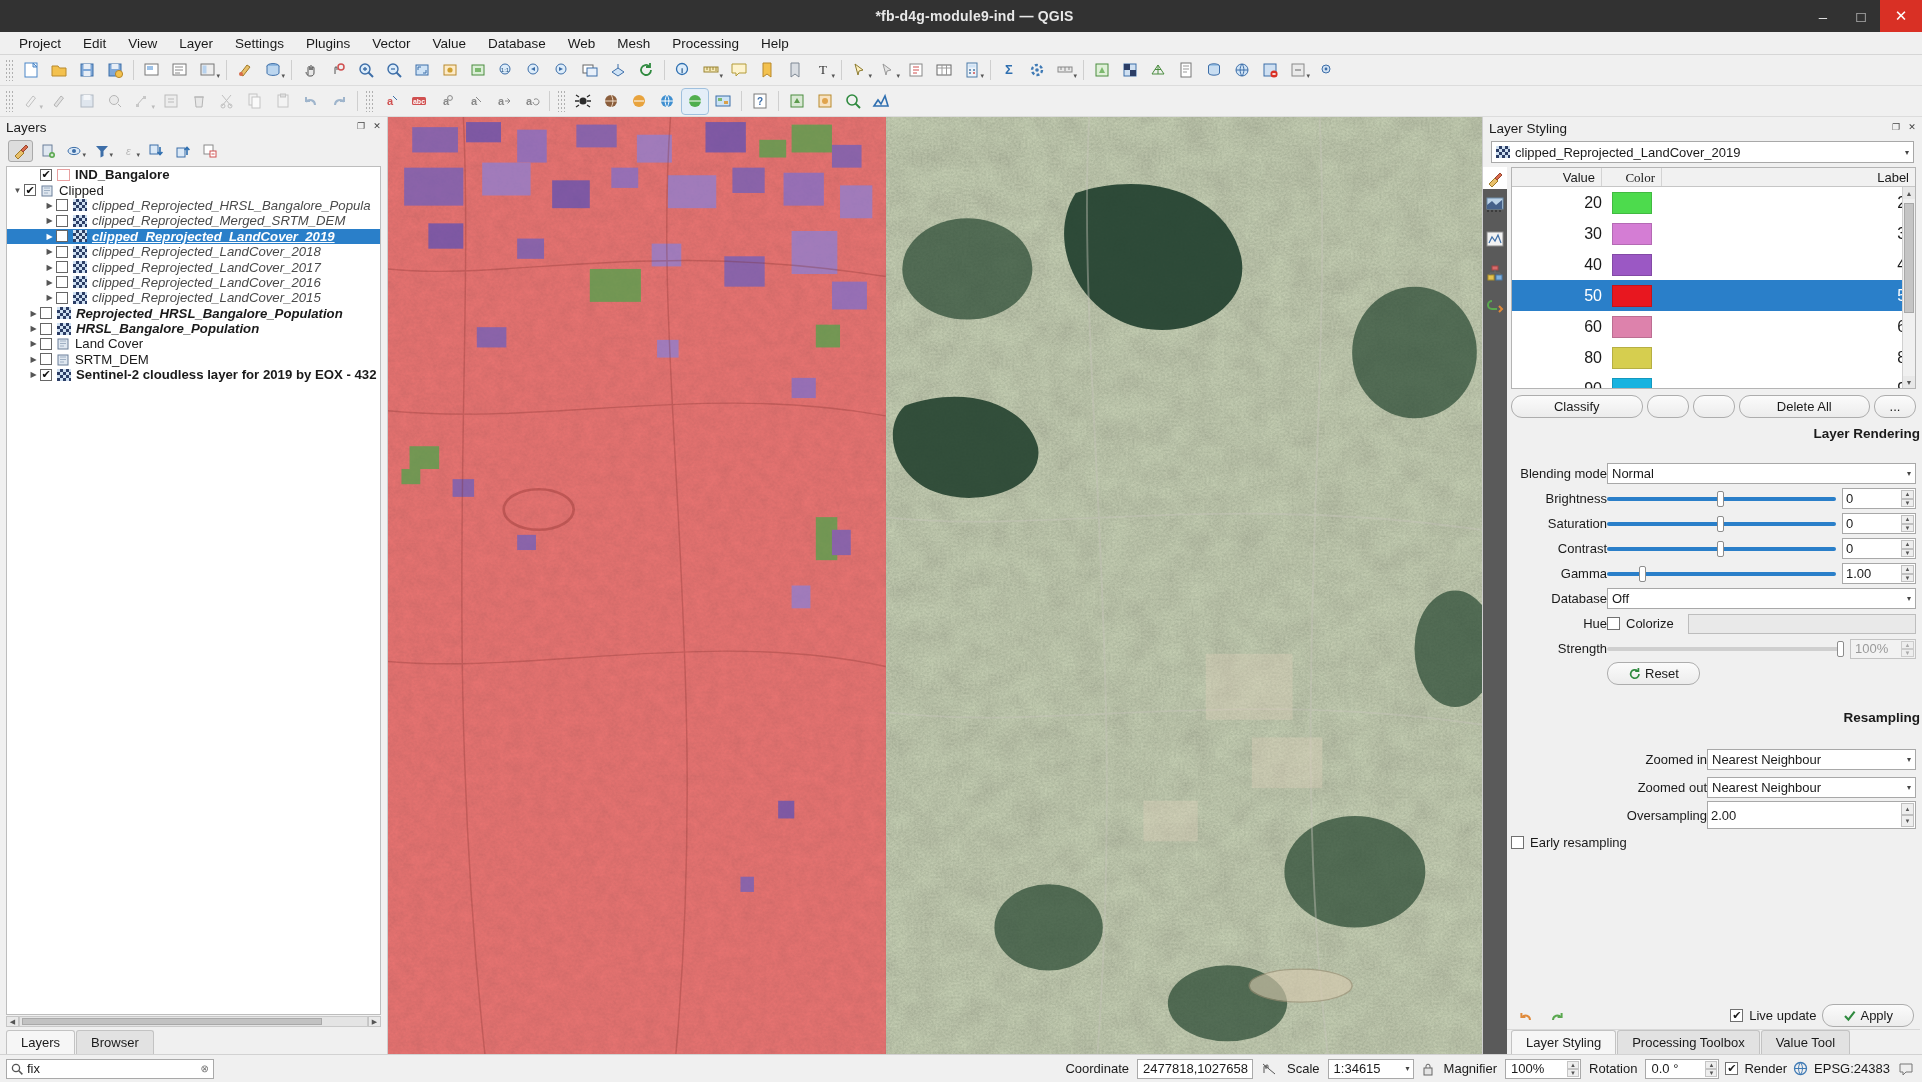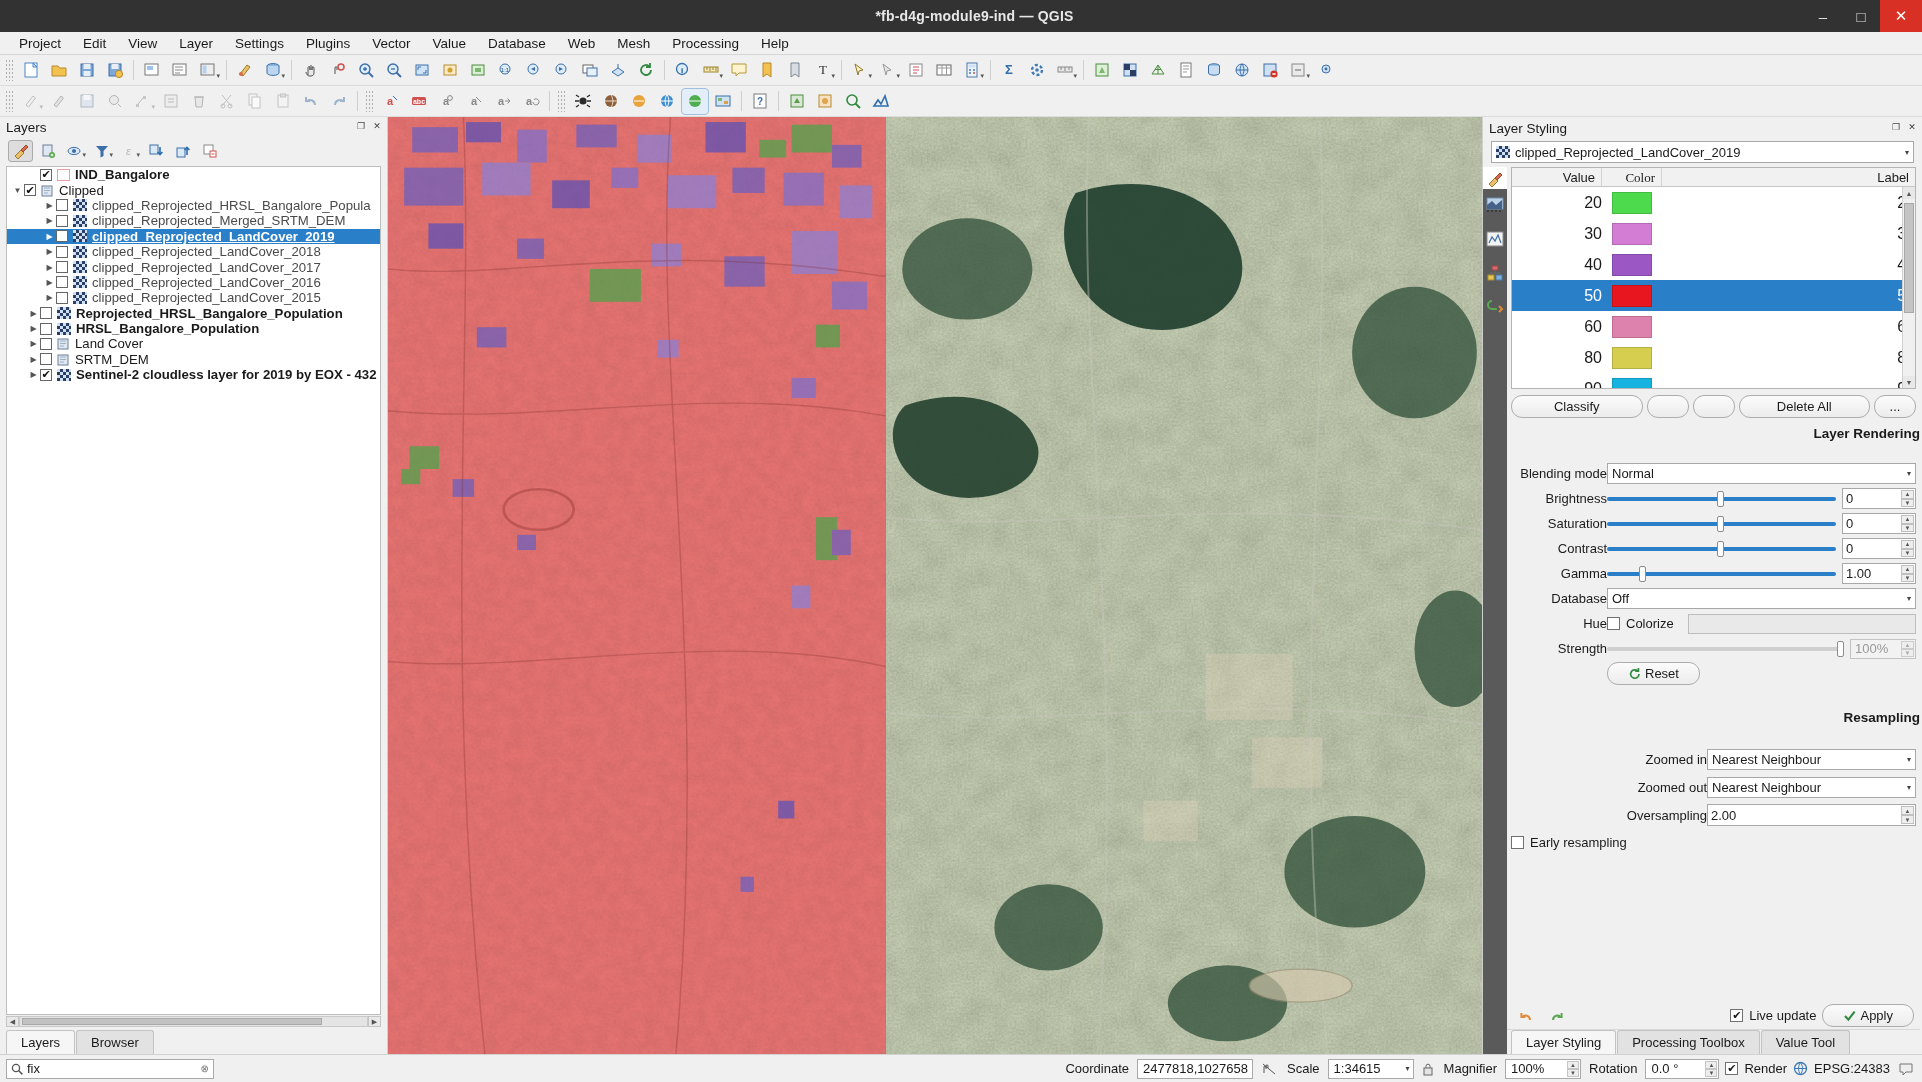--- a/index.html
+++ b/index.html
@@ -66,21 +66,21 @@
         display:flex; align-items:center; justify-content:center; font-size:11px; color:#111;
         flex:0 0 12px; line-height:1;}
   .ricon { width:14px; height:12px; margin-right:5px; flex:0 0 14px;
      background-image:
        linear-gradient(45deg,#2c3e66 25%,transparent 25%,transparent 75%,#2c3e66 75%),
        linear-gradient(45deg,#2c3e66 25%,transparent 25%,transparent 75%,#2c3e66 75%);
      background-size:6px 6px; background-position:0 0,3px 3px; background-color:#cfe0f2;}
   .gicon { width:13px; height:13px; margin-right:5px; flex:0 0 13px; position:relative;}
   .vicon { width:13px; height:12px; margin-right:5px; flex:0 0 13px; border:1px solid #e8a0a0;
            background:#fff;}
-  .lname.italic { }
+  .lname.italic { font-style:italic; }
   .lname.bold { font-weight:bold; }
   .lname.grey { color:#4a4a4a; }
   .lrow.sel .lname { color:#fff; text-decoration:underline; }
   .panel-scroll-h { height:13px; background:#f0f0f0; margin:0 6px; display:flex; align-items:center;}
   .hscroll-track { flex:1; height:11px; background:#e4e4e4; border:1px solid #c9c9c9; position:relative;}
   .hscroll-thumb { position:absolute; left:2px; top:1px; height:7px; width:300px; background:#c2c2c2;
                    border:1px solid #a9a9a9;}
   .hs-arrow { width:13px; height:11px; background:#e9e9e9; border:1px solid #c5c5c5; font-size:7px;
               display:flex; align-items:center; justify-content:center; color:#555;}
   .panel-tabs { height:26px; display:flex; align-items:flex-end; padding-left:6px; gap:1px;}
@@ -1216,21 +1216,21 @@
           </div>
           <div class="frow" style="height:28px">
             <div class="flabel" style="width:196px">Zoomed out</div>
             <div class="fcombo">
               <span>Nearest Neighbour</span>
               <span class="combo-arrow">▾</span>
             </div>
           </div>
           <div class="frow" style="height:28px">
             <div class="flabel" style="width:196px">Oversampling</div>
-            <div class="spin" style="flex:1;height:22px">
+            <div class="spin" style="flex:1;height:28px">
               <span>2.00</span>
               <div class="arrows">
                   <div>▲</div>
                   <div>▼</div>
                 </div>
             </div>
           </div>
           <div class="frow" style="height:26px">
             <div class="chkline">
               <span class="chk"></span>

